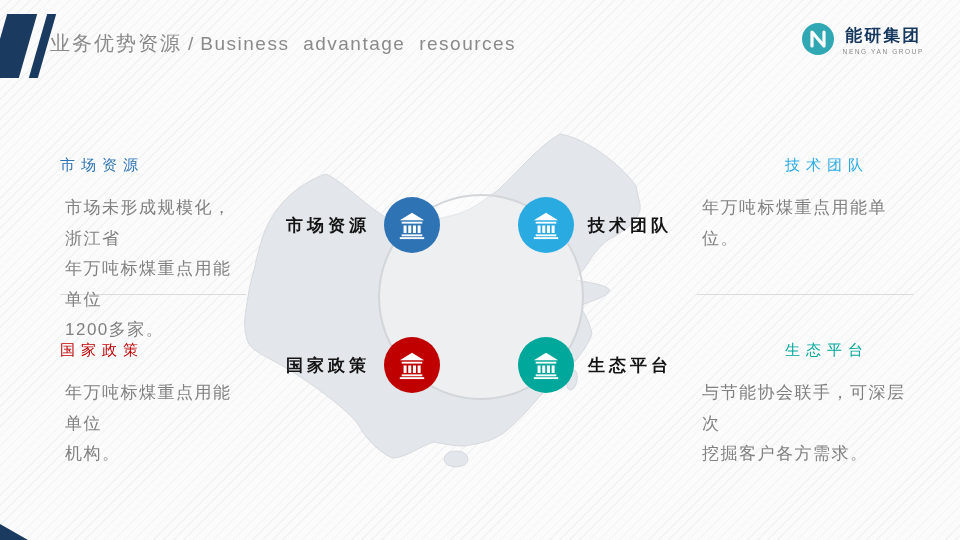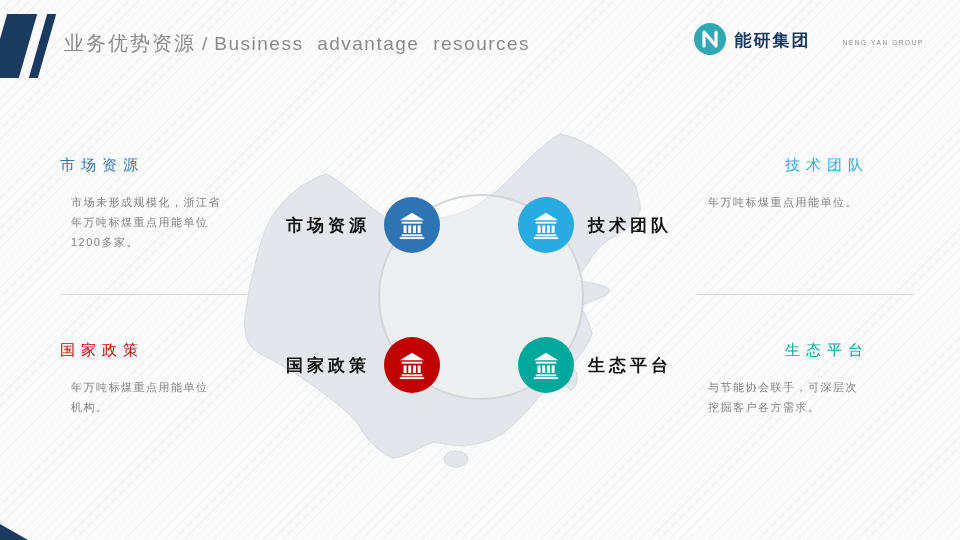--- a/index.html
+++ b/index.html
@@ -9,26 +9,26 @@
     background-color:#fbfbfc;
     background-image:repeating-linear-gradient(135deg, rgba(150,160,170,0.10) 0px, rgba(150,160,170,0.10) 1px, rgba(0,0,0,0) 1px, rgba(0,0,0,0) 7px);
   }
   
   .bar{position:absolute;background:#1A3A5F;}
   .bar1{left:-2px;top:14px;width:30px;height:64px;transform:skewX(-16deg);}
   .bar2{left:38px;top:14px;width:9px;height:64px;transform:skewX(-16deg);}
   .corner-tri{position:absolute;left:0;bottom:0;width:0;height:0;
     border-bottom:16px solid #1A3A5F;border-right:28px solid transparent;}
   
-  .title{position:absolute;left:64px;top:30px;font-size:19px;color:#8A8A8A;letter-spacing:1px;white-space:nowrap;}
+  .title{position:absolute;left:50px;top:30px;font-size:19px;color:#8A8A8A;letter-spacing:1px;white-space:nowrap;}
   .title .cn{font-size:20px;letter-spacing:2px;}
   .title .sep{margin:0 6px;}
   .title .en{letter-spacing:1.5px;word-spacing:7px;}
   .logo{position:absolute;right:36px;top:22px;display:flex;align-items:center;gap:8px;}
-  .logo-text{display:flex;align-items:center;line-height:1.1;gap:32px;}
+  .logo-text{display:flex;flex-direction:column;align-items:center;line-height:1.1;}
   .logo-cn{font-size:17px;font-weight:bold;color:#16385F;letter-spacing:2px;}
   .logo-en{font-size:6.5px;color:#8A8A8A;letter-spacing:1.6px;margin-top:3px;}
   
   .china-map{position:absolute;left:240px;top:128px;}
   .center-ring{position:absolute;left:378px;top:194px;width:202px;height:202px;
     border:2px solid #D3D6D9;border-radius:50%;background:rgba(255,255,255,0.35);}
   
   .node{position:absolute;display:flex;align-items:center;gap:14px;height:56px;z-index:3;}
   .node-label{font-size:17px;font-weight:bold;color:#141414;letter-spacing:4px;white-space:nowrap;}
   .node-circle{width:56px;height:56px;border-radius:50%;display:flex;align-items:center;justify-content:center;flex:0 0 auto;}
@@ -37,21 +37,21 @@
   .node-market{left:286px;top:197px;}
   .node-tech{left:518px;top:197px;}
   .node-policy{left:286px;top:337px;}
   .node-eco{left:518px;top:337px;}
   
   .col{position:absolute;top:156px;z-index:3;}
   .col-left{left:60px;width:186px;}
   .col-right{left:697px;width:216px;}
   .col section{height:138px;}
   .col h2{margin:0 0 18px;font-size:15px;font-weight:400;letter-spacing:6px;white-space:nowrap;}
-  .col p{margin:11px;font-size:11px;color:#808080;letter-spacing:1.5px;line-height:1.8;white-space:pre-line;}
+  .col p{margin:5px;font-size:17px;color:#808080;letter-spacing:1.5px;line-height:1.8;white-space:pre-line;}
   .col-right h2{text-align:right;padding-right:44px;}
   .h-blue{color:#2E74B5;} .h-red{color:#C00000;}
   .h-cyan{color:#29ABE2;} .h-teal{color:#00A79B;}
   .divider{border:none;border-top:1px solid #DADADA;margin:0 0 46px;width:100%;}
 </style>
 </head>
 <body>
 
 <div class="slide">
 

